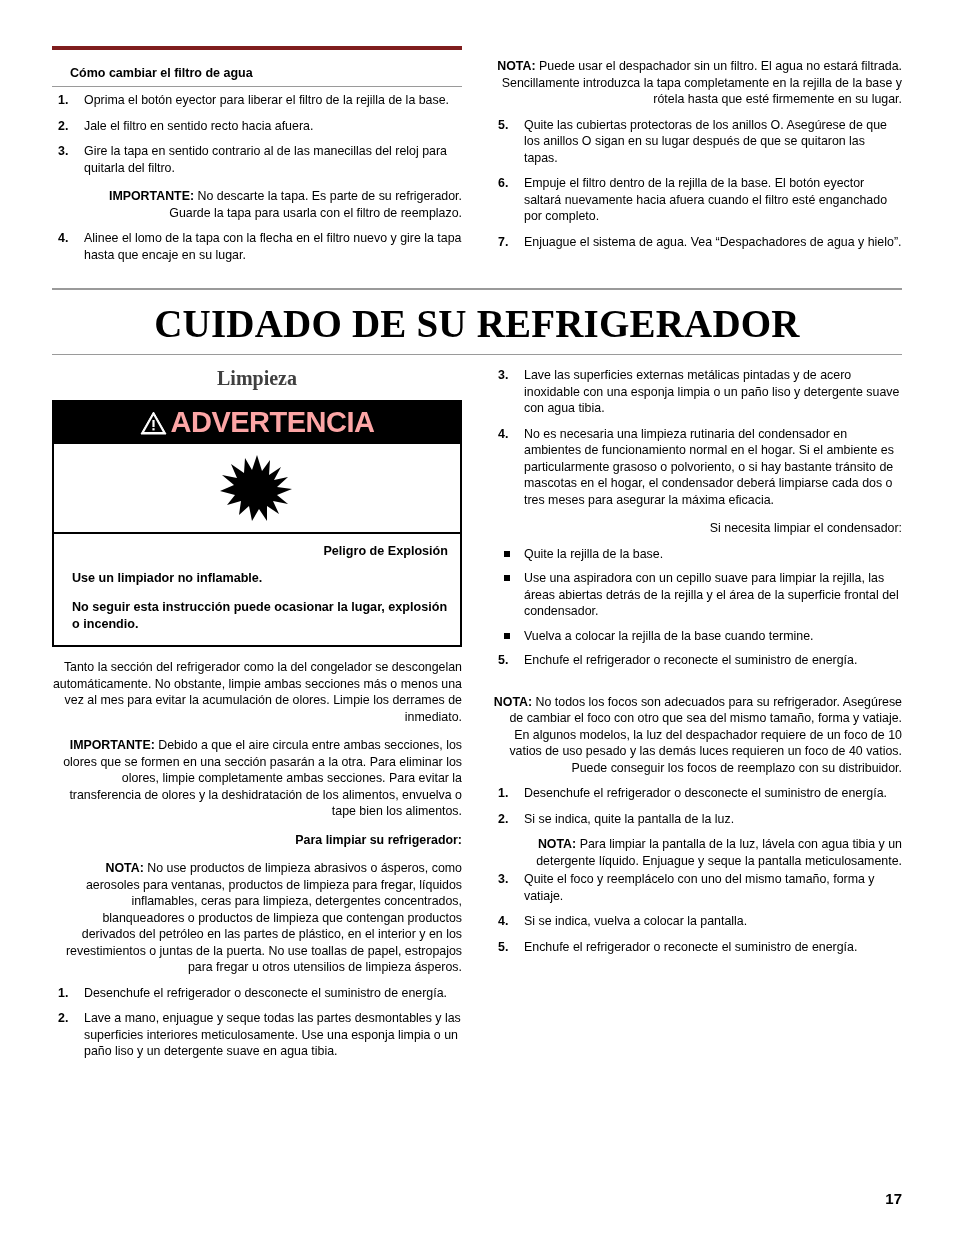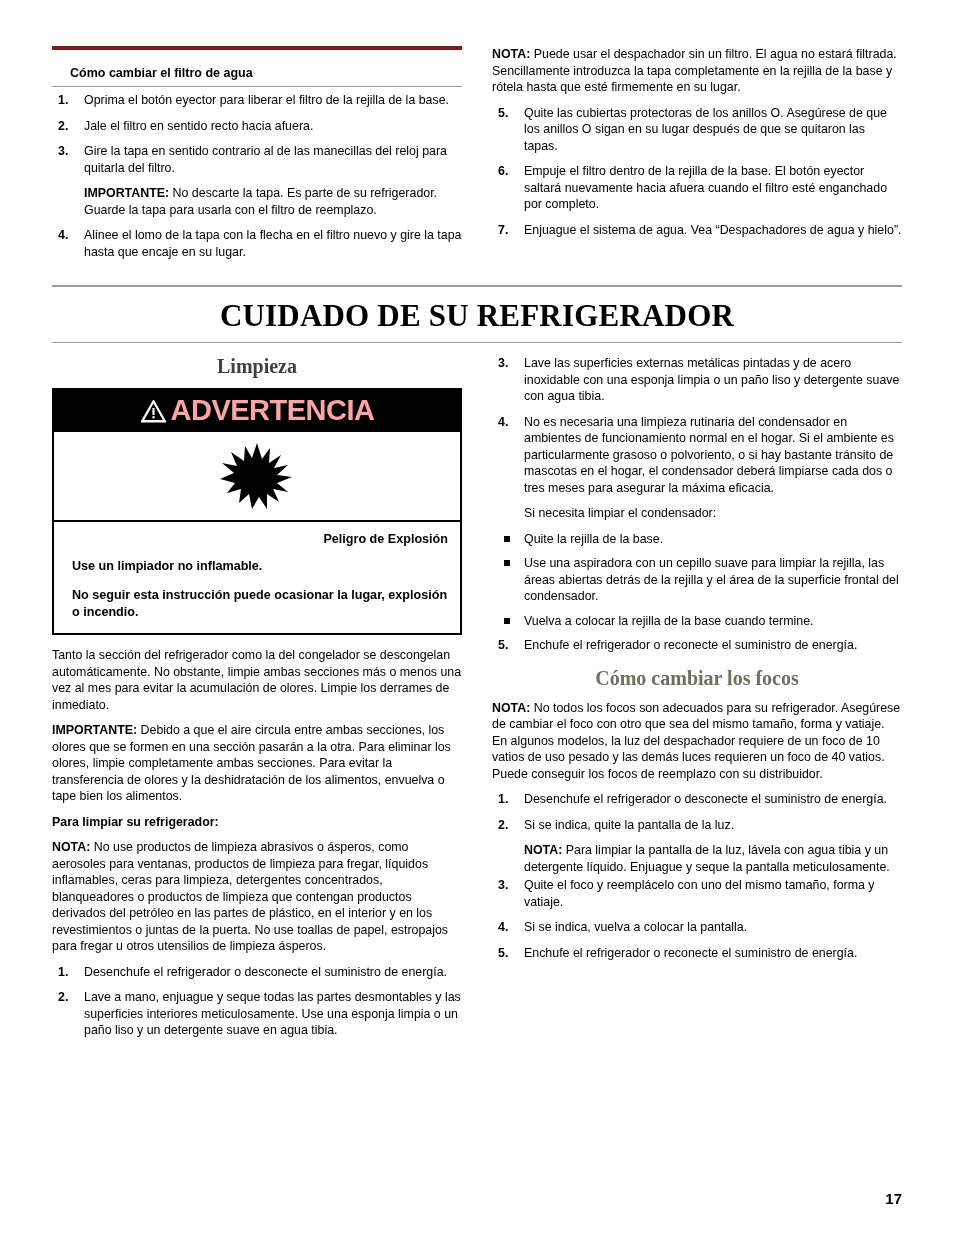--- a/index.html
+++ b/index.html
@@ -53,40 +53,41 @@
   }
   ol.num > li .n {
     position: absolute;
     left: 6px;
     top: 0;
     font-weight: bold;
   }
   .para {
     font-size: 12.4px;
     line-height: 1.33;
-    margin: 0 0 9px 0;
+    margin: 12px 0 9px 0;
+    text-align: right;
   }
   .para.indent {
     margin-left: 32px;
   }
   .inner-note {
     margin-top: 7px;
     margin-bottom: 2px;
   }
   b, .b { font-weight: bold; }
 
   
   .big-divider {
     border-top: 2px solid #9a9a9a;
     margin: 16px 0 0 0;
   }
   .chapter-title {
     font-family: "Liberation Serif", serif;
     font-weight: bold;
-    font-size: 31px;
+    font-size: 39px;
     text-align: center;
     letter-spacing: 0.2px;
     margin: 11px 0 8px 0;
   }
   .rule-under-title {
     border-top: 1.5px solid #9a9a9a;
     margin-bottom: 12px;
   }
   .section-title {
     font-family: "Liberation Serif", serif;
@@ -282,21 +283,20 @@
         <li><span class="sq-mark"></span><span>Quite la rejilla de la base.</span></li>
         <li><span class="sq-mark"></span><span>Use una aspiradora con un cepillo suave para limpiar la rejilla, las áreas abiertas detrás de la rejilla y el área de la superficie frontal del condensador.</span></li>
         <li><span class="sq-mark"></span><span>Vuelva a colocar la rejilla de la base cuando termine.</span></li>
       </ul>
 
       <ol class="num">
         <li><span class="n">5.</span><span>Enchufe el refrigerador o reconecte el suministro de energía.</span></li>
       </ol>
 
       <div class="sp"></div>
-      <div class="section-title dark">Cómo cambiar los focos</div>
 
       <p class="para"><b>NOTA:</b><span> No todos los focos son adecuados para su refrigerador. Asegúrese de cambiar el foco con otro que sea del mismo tamaño, forma y vatiaje. En algunos modelos, la luz del despachador requiere de un foco de 10 vatios de uso pesado y las demás luces requieren un foco de 40 vatios. Puede conseguir los focos de reemplazo con su distribuidor.</span></p>
 
       <ol class="num">
         <li><span class="n">1.</span><span>Desenchufe el refrigerador o desconecte el suministro de energía.</span></li>
         <li><span class="n">2.</span><span>Si se indica, quite la pantalla de la luz.</span></li>
       </ol>
 
       <p class="para indent inner-note"><b>NOTA:</b><span> Para limpiar la pantalla de la luz, lávela con agua tibia y un detergente líquido. Enjuague y seque la pantalla meticulosamente.</span></p>
 

